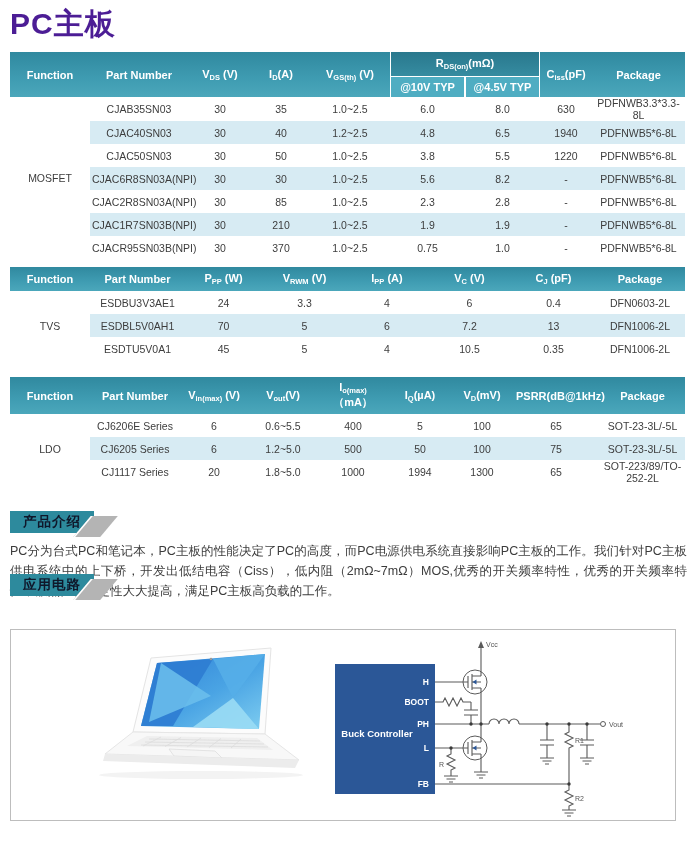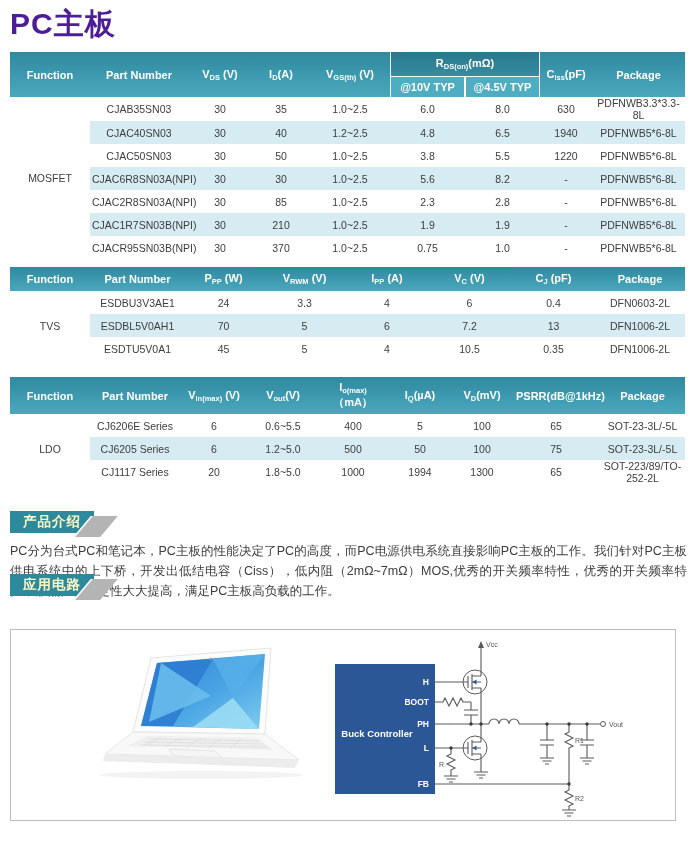--- a/index.html
+++ b/index.html
@@ -28,21 +28,21 @@
   .tbl th.group-top{background:linear-gradient(180deg,#29788d,#368ca1);
         border-left:1px solid #fff;border-right:1px solid #fff;border-bottom:1px solid #fff}
   .tbl th.group-sub{background:#4fadc2;border-left:1px solid #fff;border-right:1px solid #fff}
   .tbl tbody td{background:#fff;color:#3d3d3d;font-size:10.5px;text-align:center;
                 vertical-align:middle;height:23px;padding:0 2px}
   .tbl tbody tr.alt td{background:#d7ebf3}
   .tbl tbody td.fn{background:#fff;color:#3d3d3d}
 
   
   .badge{position:absolute;left:10px;height:22px;line-height:22px;padding:0 13px;
-         background:#2d8a9d;color:#fef9c3;font-size:13.5px;font-weight:700;z-index:2;
+         background:#2d8a9d;color:#0f172a;font-size:13.5px;font-weight:700;z-index:2;
          letter-spacing:1px}
   .badge::after{content:"";position:absolute;top:5px;right:-15px;width:25px;height:21px;
          background:#b4b4b4;border-left:2px solid #fff;transform:skewX(-40deg);z-index:-1}
   #badge-intro{top:511px}
   #badge-circuit{top:574px}
 
   .intro-text{position:absolute;left:10px;top:541px;width:677px;font-size:12.5px;
               line-height:20px;color:#3c3c3c;text-align:justify}
 
   

